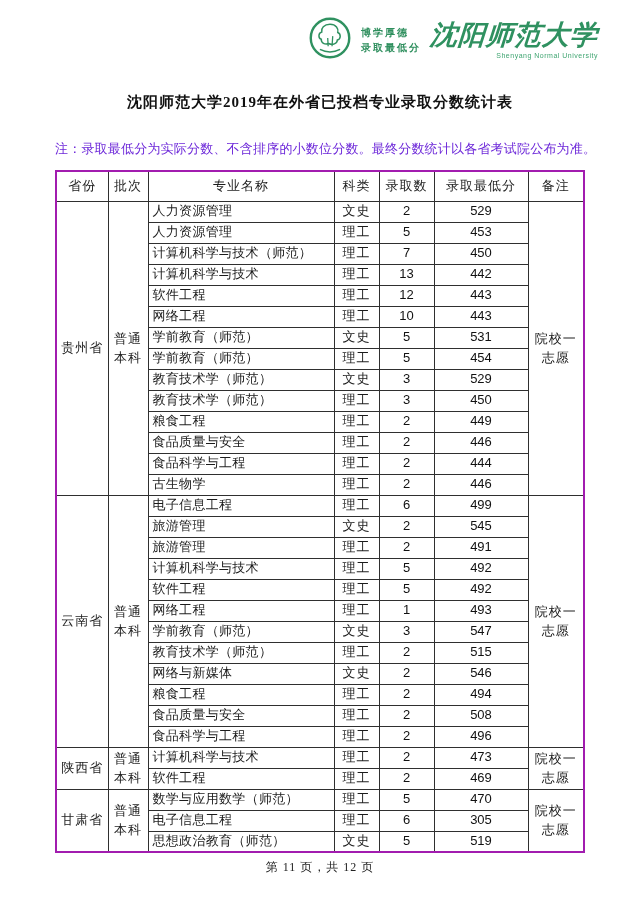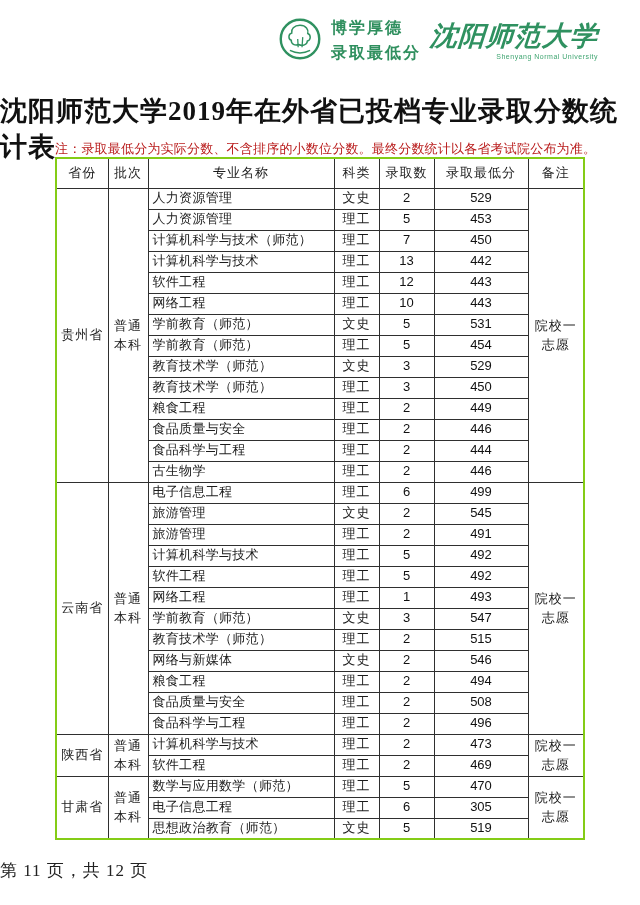--- a/index.html
+++ b/index.html
@@ -13,51 +13,51 @@
   }
   .page { position: relative; width: 640px; height: 905px; background: #ffffff; }
 
   
   .brand {
     position: absolute; top: 16px; right: 42px;
     display: flex; align-items: center; gap: 9px;
   }
   .seal { flex: 0 0 auto; }
   .motto {
-    font-size: 16px; font-weight: bold; color: #2f8f5e;
+    font-size: 10px; font-weight: bold; color: #2f8f5e;
     line-height: 1.55; letter-spacing: 2px; white-space: nowrap;
   }
   .name-block { display: flex; flex-direction: column; align-items: flex-end; }
   .name-cn {
     font-size: 27px; font-weight: bold; font-style: italic;
     color: #2f9160; letter-spacing: 1px; white-space: nowrap;
     transform: skewX(-4deg); line-height: 1.1;
   }
   .name-en {
     font-size: 7px; color: #3fa571; letter-spacing: 0.5px;
     margin-top: 1px; font-family: "Liberation Sans", sans-serif;
   }
 
   
   .title {
     position: absolute; top: 93px; left: 0; width: 100%;
-    text-align: left; font-size: 27px; font-weight: bold;
+    text-align: center; font-size: 15px; font-weight: bold;
     letter-spacing: 1px; color: #111;
   }
   .note {
     position: absolute; top: 140px; left: 55px; width: 532px;
-    font-size: 13px; color: #b91c1c; letter-spacing: 0.2px;
+    font-size: 13px; color: #6d28d9; letter-spacing: 0.2px;
     white-space: nowrap;
   }
 
   
   table.score-table {
-    position: absolute; top: 157px; left: 55px;
+    position: absolute; top: 170px; left: 55px;
     width: 528px; border-collapse: collapse;
-    border: 2px solid #84cc16;
+    border: 2px solid #a21caf;
     table-layout: fixed;
     font-size: 13px;
   }
   .score-table th, .score-table td {
     border: 1px solid #2f2f2f;
     text-align: center; vertical-align: middle;
     padding: 0 2px; line-height: 1.25;
     overflow: hidden;
   }
   .score-table thead tr { height: 30px; }
@@ -68,21 +68,21 @@
     font-family: "Liberation Sans", sans-serif;
     font-size: 13px; color: #111;
   }
   td.c-prov, td.c-batch, td.c-remark { letter-spacing: 1px; }
   td.c-batch, td.c-remark { word-break: break-all; line-height: 1.5; }
   td.c-cat { letter-spacing: 1px; }
 
   
   .footer {
     position: absolute; top: 859px; left: 0; width: 100%;
-    font-size: 17px; color: #222;
+    text-align: center; font-size: 12px; color: #222;
     letter-spacing: 1px;
   }
 </style>
 </head>
 <body>
 
 <div class="page">
 
   <div class="brand">
     <span class="seal">

